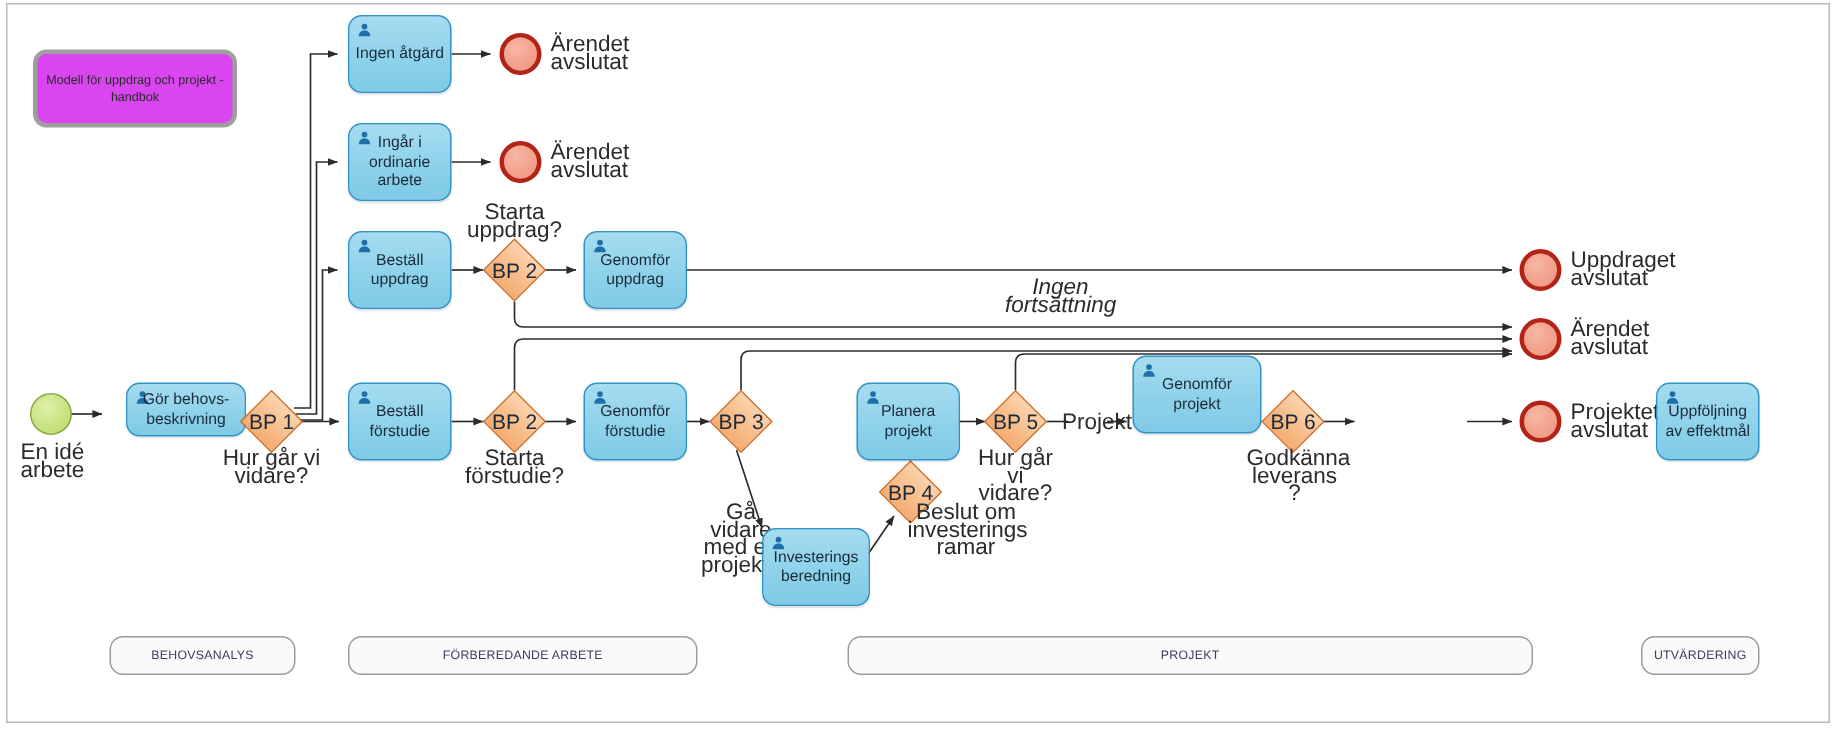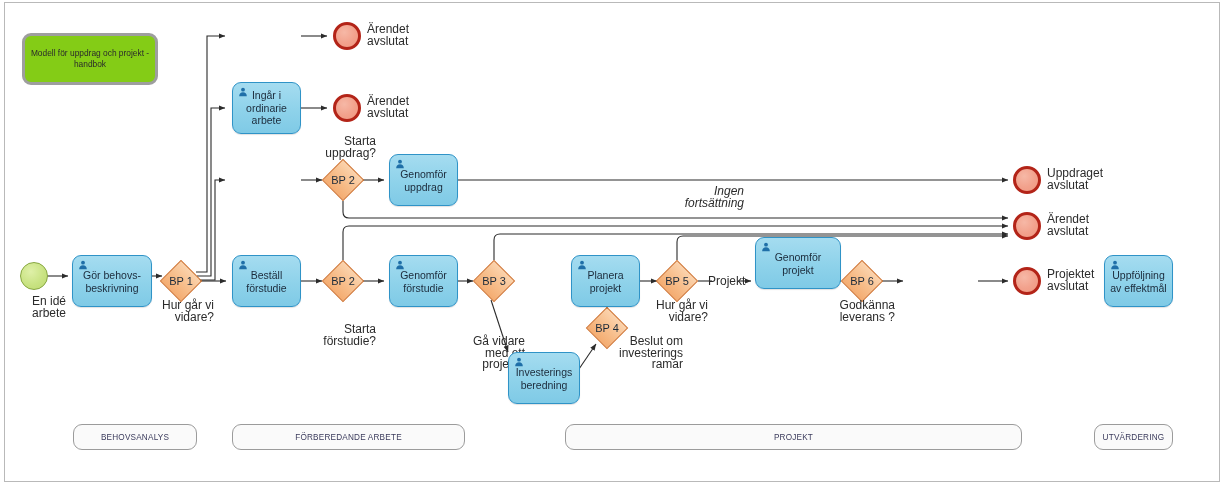--- a/index.html
+++ b/index.html
@@ -37,47 +37,47 @@
   .gw{position:absolute;}
   .gw .dia{
     position:absolute;left:0;top:0;width:100%;height:100%;
     background:linear-gradient(180deg,#fbd3ad 0%, #f7bd8a 55%, #f4ac71 100%);
     border:1px solid #cf6f2a;
     transform:rotate(45deg);
     box-sizing:border-box;
   }
   .gw .gtxt{
     position:absolute;left:-14px;right:-14px;top:50%;transform:translateY(-50%);
-    text-align:center;font-size:11px;color:#1b2a3a;white-space:nowrap;
+    text-align:center;font-size:14px;color:#1b2a3a;white-space:nowrap;
   }
 
   
   .startev{
     position:absolute;border-radius:50%;
     background:radial-gradient(circle at 38% 33%, #dff0a8 0%, #c9e383 55%, #bcd96f 100%);
     border:1px solid #86a63f;box-sizing:border-box;
   }
   .endev{
     position:absolute;border-radius:50%;
     background:radial-gradient(circle at 38% 33%, #f6b8a6 0%, #f2a18c 55%, #ef9880 100%);
     border:3px solid #b32418;box-sizing:border-box;
   }
 
   
   .ftxt{
-    position:absolute;font-size:12px;color:#2b2b2b;line-height:11.5px;
+    position:absolute;font-size:15px;color:#2b2b2b;line-height:11.5px;
     white-space:pre-line;
   }
-  .ftxt.c{text-align:right;}
+  .ftxt.c{text-align:center;}
   .ftxt.l{text-align:left;}
 
   
   .notebox{
     position:absolute;box-sizing:border-box;
-    background:#84cc16;border:3px solid #9e9e9e;border-radius:9px;
+    background:#d946ef;border:3px solid #9e9e9e;border-radius:9px;
   }
   .notebox .ntxt{
     position:absolute;left:4px;right:4px;top:50%;transform:translateY(-50%);
     text-align:center;font-size:8.4px;color:#2b2b2b;line-height:11px;
   }
 
   
   .phase{
     position:absolute;box-sizing:border-box;
     background:#fafafa;border:1px solid #9b9b9b;border-radius:9px;
@@ -154,33 +154,47 @@
       <path d="M882,281 L903,281" marker-end="url(#ah)"></path>
 
       <path d="M978,281 L1008,281" marker-end="url(#ah)"></path>
     </g>
   </svg>
 
   <div class="notebox" style="left:22px;top:33px;width:136px;height:52px;">
     <div class="ntxt">Modell för uppdrag och projekt - handbok</div>
   </div>
 
+  <div class="task" style="left:232px;top:10px;width:69px;height:52px;">
+    <svg class="person" viewBox="0 0 12 12">
+      <circle cx="6" cy="3.2" r="2.3" fill="#1f6fa8"></circle>
+      <path d="M1.4,11 C1.4,7.9 3.5,6.4 6,6.4 C8.5,6.4 10.6,7.9 10.6,11 Z" fill="#1f6fa8"></path>
+    </svg>
+    <div class="label">Ingen åtgärd</div>
+  </div>
   <div class="endev" style="left:333px;top:22px;width:28px;height:28px;"></div>
   <div class="ftxt l" style="left:367px;top:24px;width:60px;">Ärendet avslutat</div>
 
   <div class="task" style="left:232px;top:82px;width:69px;height:52px;">
     <svg class="person" viewBox="0 0 12 12">
       <circle cx="6" cy="3.2" r="2.3" fill="#1f6fa8"></circle>
       <path d="M1.4,11 C1.4,7.9 3.5,6.4 6,6.4 C8.5,6.4 10.6,7.9 10.6,11 Z" fill="#1f6fa8"></path>
     </svg>
     <div class="label">Ingår i ordinarie arbete</div>
   </div>
   <div class="endev" style="left:333px;top:94px;width:28px;height:28px;"></div>
   <div class="ftxt l" style="left:367px;top:96px;width:60px;">Ärendet avslutat</div>
 
+  <div class="task" style="left:232px;top:154px;width:69px;height:52px;">
+    <svg class="person" viewBox="0 0 12 12">
+      <circle cx="6" cy="3.2" r="2.3" fill="#1f6fa8"></circle>
+      <path d="M1.4,11 C1.4,7.9 3.5,6.4 6,6.4 C8.5,6.4 10.6,7.9 10.6,11 Z" fill="#1f6fa8"></path>
+    </svg>
+    <div class="label">Beställ uppdrag</div>
+  </div>
 
   <div class="gw" style="left:328px;top:165px;width:30px;height:30px;">
     <div class="dia"></div>
     <div class="gtxt">BP 2</div>
   </div>
   <div class="ftxt c" style="left:310px;top:136px;width:66px;">Starta uppdrag?</div>
 
   <div class="task" style="left:389px;top:154px;width:69px;height:52px;">
     <svg class="person" viewBox="0 0 12 12">
       <circle cx="6" cy="3.2" r="2.3" fill="#1f6fa8"></circle>
@@ -193,21 +207,21 @@
   <div class="ftxt l" style="left:1047px;top:168px;width:70px;">Uppdraget avslutat</div>
 
   <div class="ftxt c" style="left:670px;top:186px;width:74px;font-style:italic;">Ingen fortsättning</div>
 
   <div class="endev" style="left:1013px;top:212px;width:28px;height:28px;"></div>
   <div class="ftxt l" style="left:1047px;top:214px;width:62px;">Ärendet avslutat</div>
 
   <div class="startev" style="left:20px;top:262px;width:28px;height:28px;"></div>
   <div class="ftxt c" style="left:4px;top:296px;width:62px;">En idé arbete</div>
 
-  <div class="task" style="left:72px;top:255px;width:80px;height:52px;">
+  <div class="task" style="left:84px;top:255px;width:80px;height:36px;">
     <svg class="person" viewBox="0 0 12 12">
       <circle cx="6" cy="3.2" r="2.3" fill="#1f6fa8"></circle>
       <path d="M1.4,11 C1.4,7.9 3.5,6.4 6,6.4 C8.5,6.4 10.6,7.9 10.6,11 Z" fill="#1f6fa8"></path>
     </svg>
     <div class="label">Gör behovs-beskrivning</div>
   </div>
 
   <div class="gw" style="left:166px;top:266px;width:30px;height:30px;">
     <div class="dia"></div>
     <div class="gtxt">BP 1</div>
@@ -219,21 +233,21 @@
       <circle cx="6" cy="3.2" r="2.3" fill="#1f6fa8"></circle>
       <path d="M1.4,11 C1.4,7.9 3.5,6.4 6,6.4 C8.5,6.4 10.6,7.9 10.6,11 Z" fill="#1f6fa8"></path>
     </svg>
     <div class="label">Beställ förstudie</div>
   </div>
 
   <div class="gw" style="left:328px;top:266px;width:30px;height:30px;">
     <div class="dia"></div>
     <div class="gtxt">BP 2</div>
   </div>
-  <div class="ftxt c" style="left:310px;top:300px;width:66px;margin-top:24px;">Starta förstudie?</div>
+  <div class="ftxt c" style="left:310px;top:300px;width:66px;">Starta förstudie?</div>
 
   <div class="task" style="left:389px;top:255px;width:69px;height:52px;">
     <svg class="person" viewBox="0 0 12 12">
       <circle cx="6" cy="3.2" r="2.3" fill="#1f6fa8"></circle>
       <path d="M1.4,11 C1.4,7.9 3.5,6.4 6,6.4 C8.5,6.4 10.6,7.9 10.6,11 Z" fill="#1f6fa8"></path>
     </svg>
     <div class="label">Genomför förstudie</div>
   </div>
 
   <div class="gw" style="left:479px;top:266px;width:30px;height:30px;">

